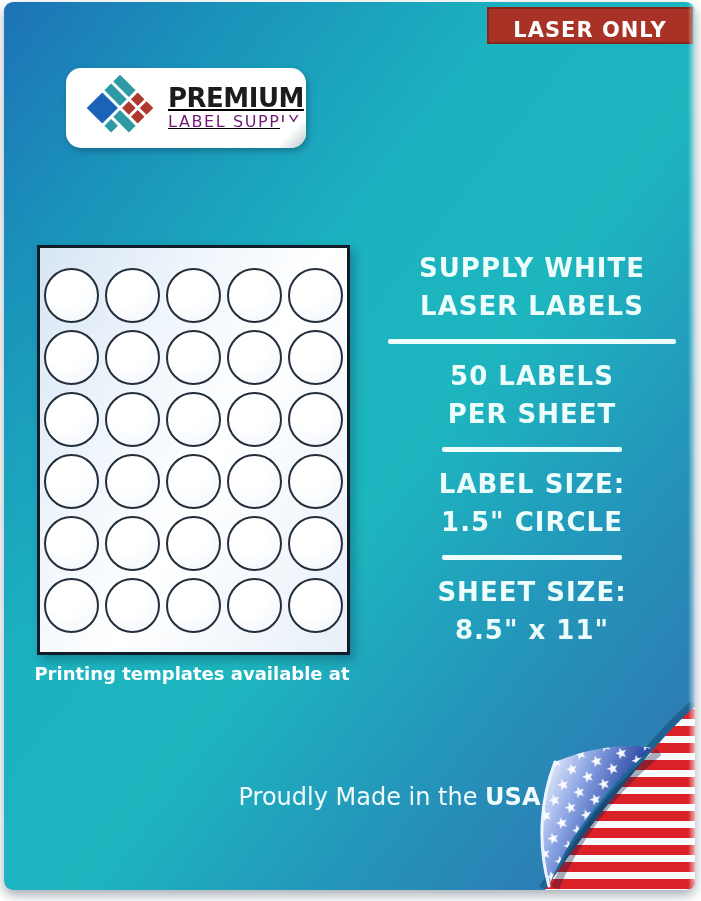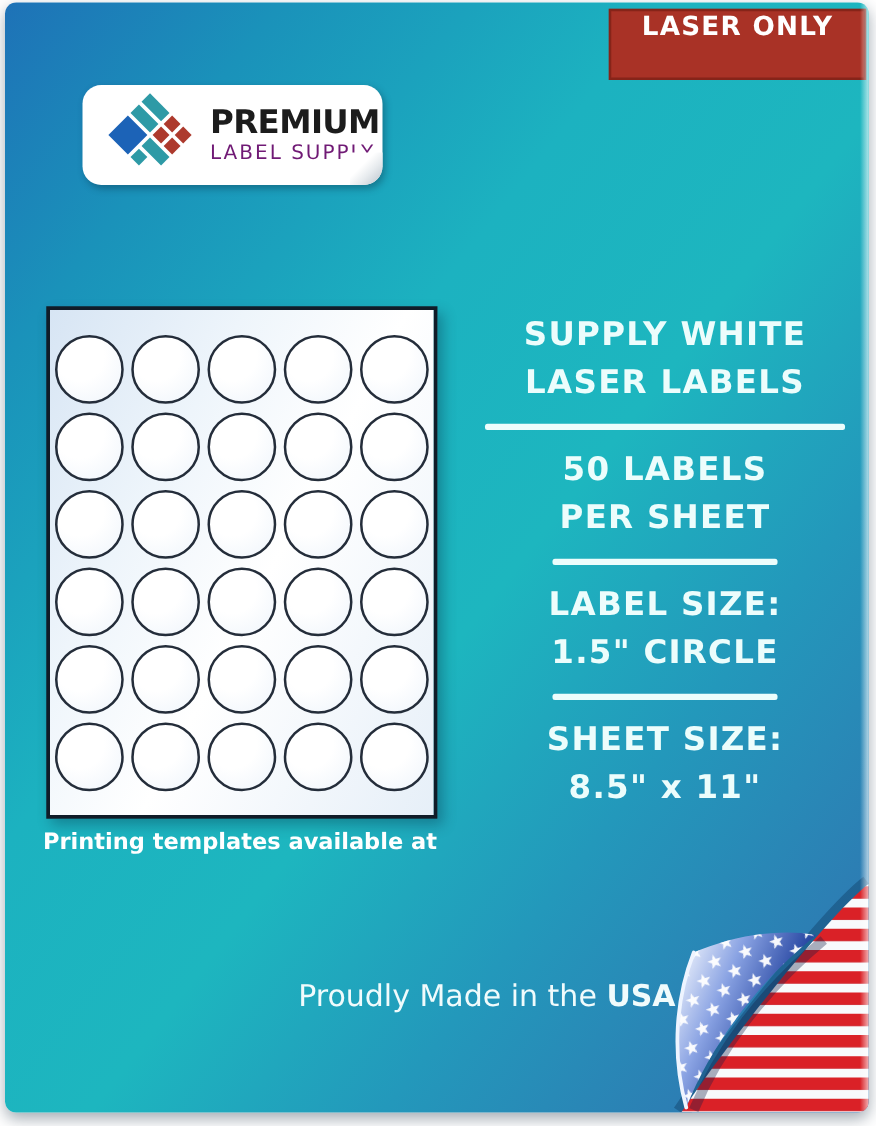--- a/index.html
+++ b/index.html
@@ -5,26 +5,26 @@
   html,body{margin:0;padding:0;background:#fff;}
   .canvas{position:relative;width:701px;height:901px;background:#ffffff;overflow:hidden;
           font-family:"DejaVu Sans","Liberation Sans",sans-serif;}
   
   .page{position:absolute;left:4px;top:2px;width:691px;height:888px;border-radius:9px;overflow:hidden;
         background:linear-gradient(128deg,#1e72b7 0%,#1a92ba 16%,#1cb2c0 38%,#1db6bf 55%,#2398bb 72%,#2d7cb3 90%,#3173ae 100%);
         box-shadow:0 5px 12px rgba(30,50,70,.4);}
   .page::after{content:"";position:absolute;top:0;right:0;width:7px;height:100%;
         background:linear-gradient(90deg,rgba(255,255,255,0),rgba(255,255,255,.65));pointer-events:none;}
   
-  .badge{position:absolute;top:5px;right:2px;width:206px;height:57px;background:#a93226;
-         border:2px solid rgba(90,20,12,.45);box-sizing:border-box;display:flex;align-items:flex-start;justify-content:center;}
+  .badge{position:absolute;top:5px;right:2px;width:206px;height:37px;background:#a93226;
+         border:2px solid rgba(90,20,12,.45);box-sizing:border-box;display:flex;align-items:flex-end;justify-content:center;}
   .badge span{color:#fff;font-weight:bold;font-size:21px;letter-spacing:1px;}
   
   .logo{position:absolute;left:62px;top:66px;width:240px;height:80px;background:#ffffff;border-radius:15px;
-        box-shadow:2px 3px 6px rgba(10,40,60,.35);display:flex;align-items:center;}
+        box-shadow:2px 3px 6px rgba(10,40,60,.35);display:flex;align-items:center;text-decoration:underline;}
   .logo .fold{position:absolute;right:0;bottom:0;width:26px;height:26px;border-radius:0 0 15px 0;
         background:linear-gradient(315deg,#b9c2ca 0%,#e7ebee 38%,#ffffff 62%);}
   .logo-mark{margin-left:8px;width:92px;height:80px;flex:0 0 auto;}
   .logo-text{display:flex;flex-direction:column;margin-left:2px;}
   .logo-text .l1{font-weight:bold;color:#1c1c1c;font-size:26px;letter-spacing:-.5px;line-height:26px;}
   .logo-text .l2{color:#701a75;font-size:16px;letter-spacing:1.6px;line-height:21px;}
   
   .sheet{position:absolute;left:33px;top:243px;width:313px;height:410px;box-sizing:border-box;
          border:3px solid #101c28;background:linear-gradient(118deg,#d7e5f4 0%,#eef5fb 30%,#ffffff 55%,#e6eff8 100%);
          box-shadow:4px 5px 10px rgba(0,25,50,.30);

